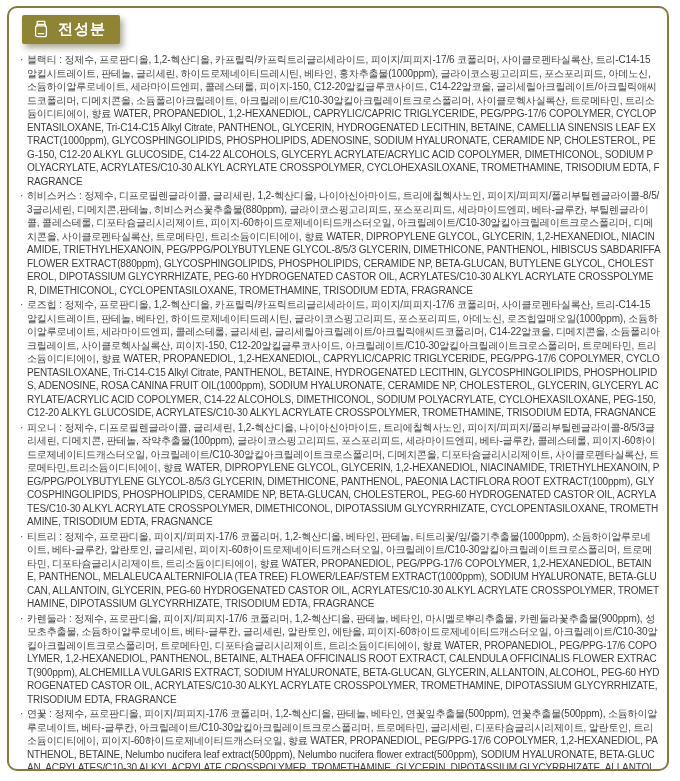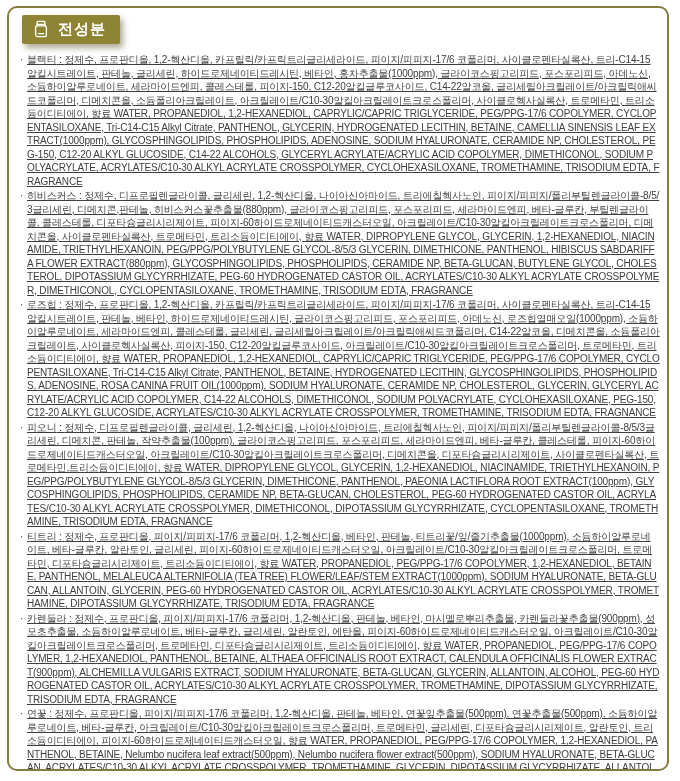--- a/index.html
+++ b/index.html
@@ -61,21 +61,20 @@
     margin: 0 0 1px 0;
   }
   .item .bullet {
     position: absolute;
     left: 0;
     top: 0;
     color: #3e3e3e;
   }
   .item p {
     margin: 0;
-    text-decoration: underline;
   }
 </style>
 </head>
 <body>
 
 <div class="page">
   <div class="frame">
 
     <div class="badge">
       <span>

